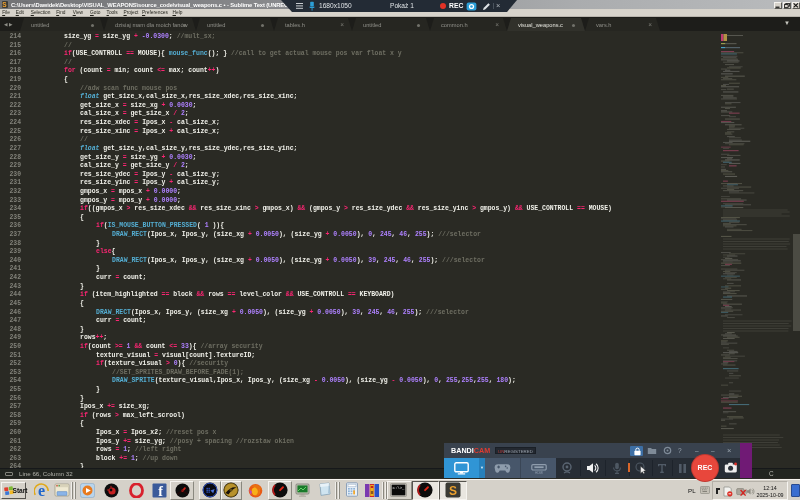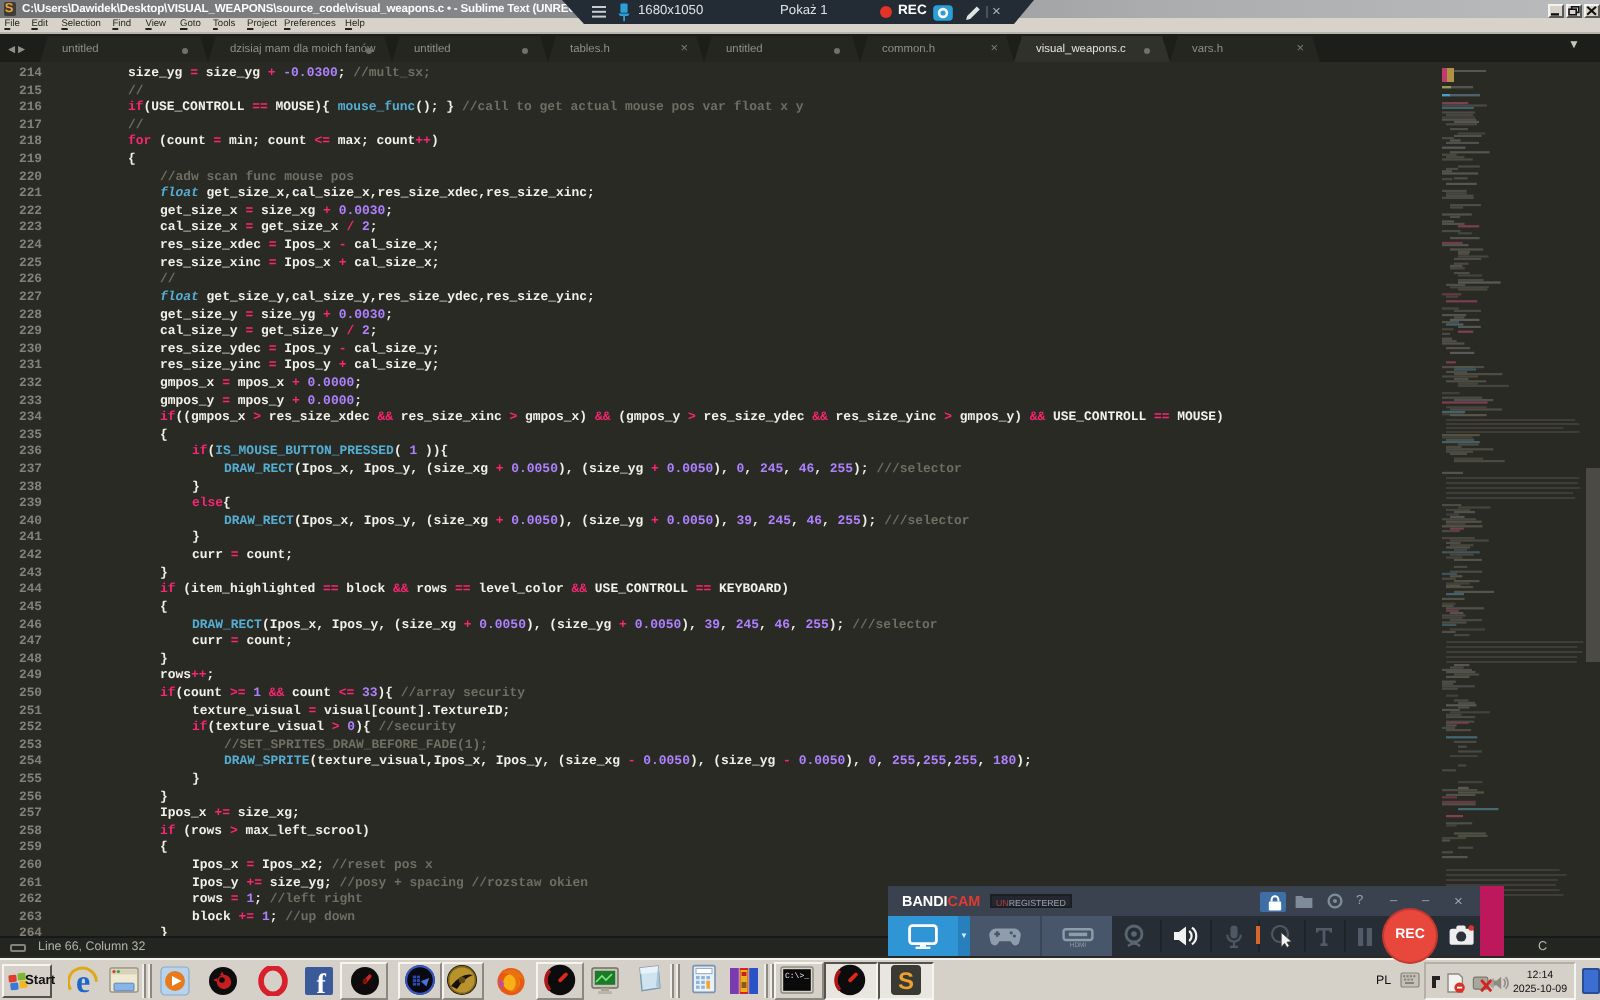--- a/index.html
+++ b/index.html
@@ -51,21 +51,21 @@
 #btop .res{position:absolute;left:38px;top:0;color:#dfe3e6;font-size:6.6px;line-height:12px}
 #btop .pok{position:absolute;left:109px;top:0;color:#dfe3e6;font-size:6.6px;line-height:12px}
 #btop .rdot{position:absolute;left:159px;top:3px;width:6px;height:6px;border-radius:50%;background:#e33226}
 #btop .rec{position:absolute;left:168px;top:0;color:#fff;font-weight:bold;font-size:6.8px;line-height:12px}
 .pos{position:absolute}
 .pos svg{display:block}
 .qi svg{display:block}
 #btop .sep{position:absolute;left:212px;top:3px;width:1px;height:6px;background:#49525c}
 #btop .x{position:absolute;left:215px;top:0;color:#aeb4ba;font-size:7.5px;line-height:11px}
 
-#bwin{position:absolute;z-index:20;left:444px;top:443px;width:308px;height:35px;background:#be185d}
+#bwin{position:absolute;z-index:20;left:444px;top:443px;width:308px;height:35px;background:#701a75}
 #bwin .tbar{position:absolute;left:0;top:0;width:296px;height:15px;background:#39424e}
 #bwin .logo{position:absolute;left:7px;top:0;font-size:7.2px;font-weight:bold;line-height:15px;color:#fff;letter-spacing:0px}
 #bwin .logo b{color:#e03b30}
 #bwin .unreg{position:absolute;left:51px;top:4px;background:#232830;color:#b43c3c;font-size:4.4px;line-height:7px;height:7px;padding:0 2px;border:1px solid #1a1f26}
 #bwin .unreg b{color:#9aa2ac;font-weight:normal}
 .bt-ic{position:absolute;top:0;height:15px;line-height:15px;color:#9aa5b0;font-size:6.5px}
 #bwin .lockbox{position:absolute;left:186px;top:2.5px;width:13px;height:10px;background:#3d6fa5;border-radius:1px}
 #bwin .toolrow{position:absolute;left:0;top:15px;width:296px;height:20px;background:#272d35}
 #bwin .bluebtn{position:absolute;left:0;top:0;width:35px;height:20px;background:#3095d5}
 #bwin .bluedrop{position:absolute;left:35px;top:0;width:6px;height:20px;background:#2780bb;color:#d7ecf8;font-size:4px;line-height:20px;text-align:center}

